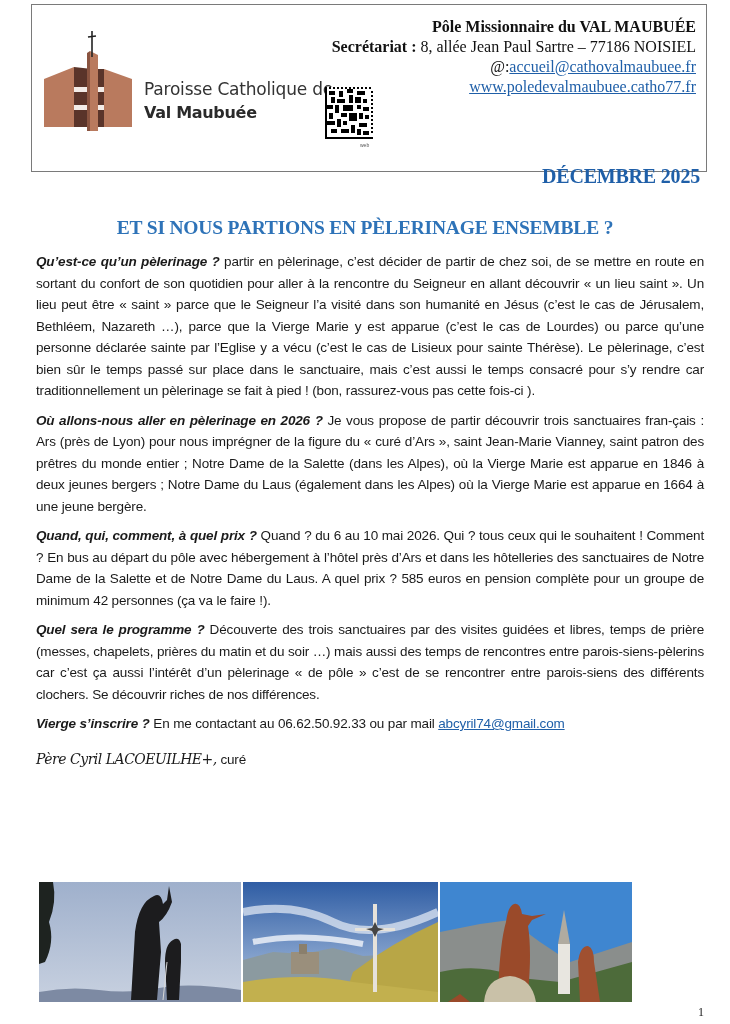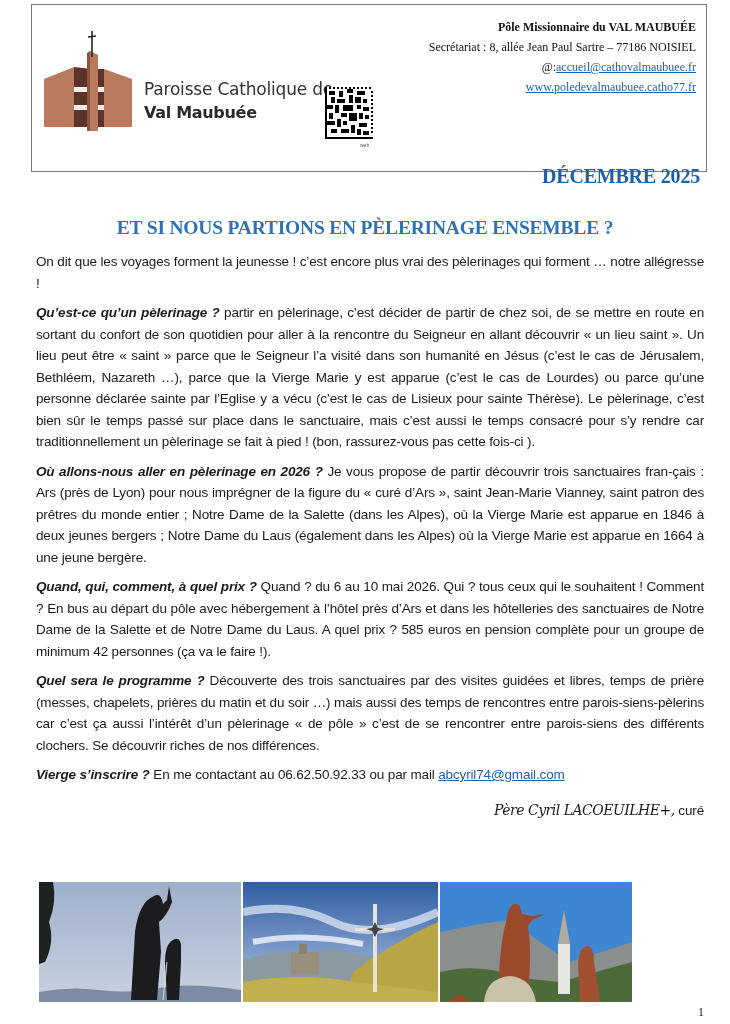--- a/index.html
+++ b/index.html
@@ -6,34 +6,34 @@
   body { width: 730px; height: 1024px; position: relative; overflow: hidden; font-family: "Liberation Sans", sans-serif; color: #1a1a1a; }
 
   .header-box { position: absolute; left: 31px; top: 4px; width: 676px; height: 168px; border: 1.5px solid #7a7a7a; box-sizing: border-box; }
   .logo { position: absolute; left: 10px; top: 22px; width: 100px; height: 110px; }
   .parish-name { position: absolute; left: 112px; top: 74px; }
   .parish-line1 { font-family: "DejaVu Sans", sans-serif; font-size: 17px; color: #333; letter-spacing: -0.2px; }
   .parish-line2 { font-family: "DejaVu Sans", sans-serif; font-size: 16px; font-weight: bold; color: #2a2a2a; margin-top: 4px; letter-spacing: -0.3px; }
   .qr { position: absolute; left: 293px; top: 82px; width: 48px; height: 52px; }
   .qr-label { position: absolute; left: 328px; top: 137px; font-size: 5px; color: #555; }
 
-  .contact { position: absolute; right: 10px; top: 12px; text-align: right; font-family: "Liberation Serif", serif; font-size: 12px; line-height: 20px; color: #111; }
+  .contact { position: absolute; right: 10px; top: 12px; text-align: right; font-family: "Liberation Serif", serif; font-size: 16px; line-height: 20px; color: #111; }
   .contact .pole { font-weight: bold; }
-  .contact .b { font-weight: normal; margin-top: 8px; }
+  .contact .b { font-weight: bold; margin-top: 8px; }
   .contact a { color: #1f5fa8; text-decoration: underline; }
   .footnote { position: absolute; right: 12px; top: 151px; font-family: "Liberation Sans", sans-serif; font-style: italic; font-size: 10.5px; color: #222; letter-spacing: -0.2px; }
 
   .month { position: absolute; right: 30px; top: 165px; font-family: "Liberation Serif", serif; font-weight: bold; font-size: 20px; color: #1f5fa8; letter-spacing: -0.2px; }
   .title { position: absolute; left: 0; width: 730px; top: 217px; text-align: center; font-family: "Liberation Serif", serif; font-weight: bold; font-size: 19.5px; color: #2e73b8; letter-spacing: -0.2px; }
 
   .content { position: absolute; left: 36px; width: 668px; top: 251px; font-family: "Liberation Sans", sans-serif; font-size: 13.5px; line-height: 21.5px; text-align: justify; color: #1a1a1a; letter-spacing: -0.15px; }
   .content p { margin: 0 0 8px 0; }
   .content strong { font-weight: bold; font-style: italic; }
   .content a { color: #1f5fa8; text-decoration: underline; }
-  .signature { text-align: right; margin-top: 14px; }
+  .signature { text-align: left; margin-top: 14px; }
   .signature .sig { font-family: "DejaVu Serif", serif; font-style: italic; font-size: 14px; letter-spacing: -0.5px; }
 
   .photos { position: absolute; left: 39px; top: 882px; height: 120px; display: flex; gap: 2px; }
   .photo { height: 120px; position: relative; overflow: hidden; }
   .photo svg { display: block; }
   .page-num { position: absolute; left: 698px; top: 1005px; font-family: "Liberation Serif", serif; font-size: 12px; color: #222; }
 </style>
 </head>
 <body>
 
@@ -118,21 +118,20 @@
     <div><span class="b">Secrétariat :</span><span> 8, allée Jean Paul Sartre – 77186 NOISIEL</span></div>
     <div><span>@:</span><a>accueil@cathovalmaubuee.fr</a></div>
     <div><a>www.poledevalmaubuee.catho77.fr</a></div>
   </div>
 </div>
 
 <div class="month">DÉCEMBRE 2025</div>
 <div class="title">ET SI NOUS PARTIONS EN PÈLERINAGE ENSEMBLE ?</div>
 
 <div class="content">
-  <p>On dit que les voyages forment la jeunesse ! c’est encore plus vrai des pèlerinages qui forment … notre allégresse !</p>
   <p><strong>Qu’est-ce qu’un pèlerinage ?</strong><span> partir en pèlerinage, c’est décider de partir de chez soi, de se mettre en route en sortant du confort de son quotidien pour aller à la rencontre du Seigneur en allant découvrir « un lieu saint ». Un lieu peut être « saint » parce que le Seigneur l’a visité dans son humanité en Jésus (c’est le cas de Jérusalem, Bethléem, Nazareth …), parce que la Vierge Marie y est apparue (c’est le cas de Lourdes) ou parce qu’une personne déclarée sainte par l’Eglise y a vécu (c’est le cas de Lisieux pour sainte Thérèse). Le pèlerinage, c’est bien sûr le temps passé sur place dans le sanctuaire, mais c’est aussi le temps consacré pour s’y rendre car traditionnellement un pèlerinage se fait à pied ! (bon, rassurez-vous pas cette fois-ci       ).</span></p>
   <p><strong>Où allons-nous aller en pèlerinage en 2026 ?</strong><span> Je vous propose de partir découvrir trois sanctuaires fran-çais : Ars (près de Lyon) pour nous imprégner de la figure du « curé d’Ars », saint Jean-Marie Vianney, saint patron des prêtres du monde entier ; Notre Dame de la Salette (dans les Alpes), où la Vierge Marie est apparue en 1846 à deux jeunes bergers ; Notre Dame du Laus (également dans les Alpes) où la Vierge Marie est apparue en 1664 à une jeune bergère.</span></p>
   <p><strong>Quand, qui, comment, à quel prix ?</strong><span> Quand ? du 6 au 10 mai 2026. Qui ? tous ceux qui le souhaitent ! Comment ? En bus au départ du pôle avec hébergement à l’hôtel près d’Ars et dans les hôtelleries des sanctuaires de Notre Dame de la Salette et de Notre Dame du Laus. A quel prix ? 585 euros en pension complète pour un groupe de minimum 42 personnes (ça va le faire !).</span></p>
   <p><strong>Quel sera le programme ?</strong><span> Découverte des trois sanctuaires par des visites guidées et libres, temps de prière (messes, chapelets, prières du matin et du soir …) mais aussi des temps de rencontres entre parois-siens-pèlerins car c’est ça aussi l’intérêt d’un pèlerinage « de pôle » c’est de se rencontrer entre parois-siens des différents clochers. Se découvrir riches de nos différences.</span></p>
   <p><strong>Vierge s’inscrire ?</strong><span> En me contactant au 06.62.50.92.33 ou par mail </span><a>abcyril74@gmail.com</a></p>
   <div class="signature"><span class="sig">Père Cyril LACOEUILHE+,</span><span> curé</span></div>
 </div>
 
 <div class="photos">
   <div class="photo" style="width:202px">

